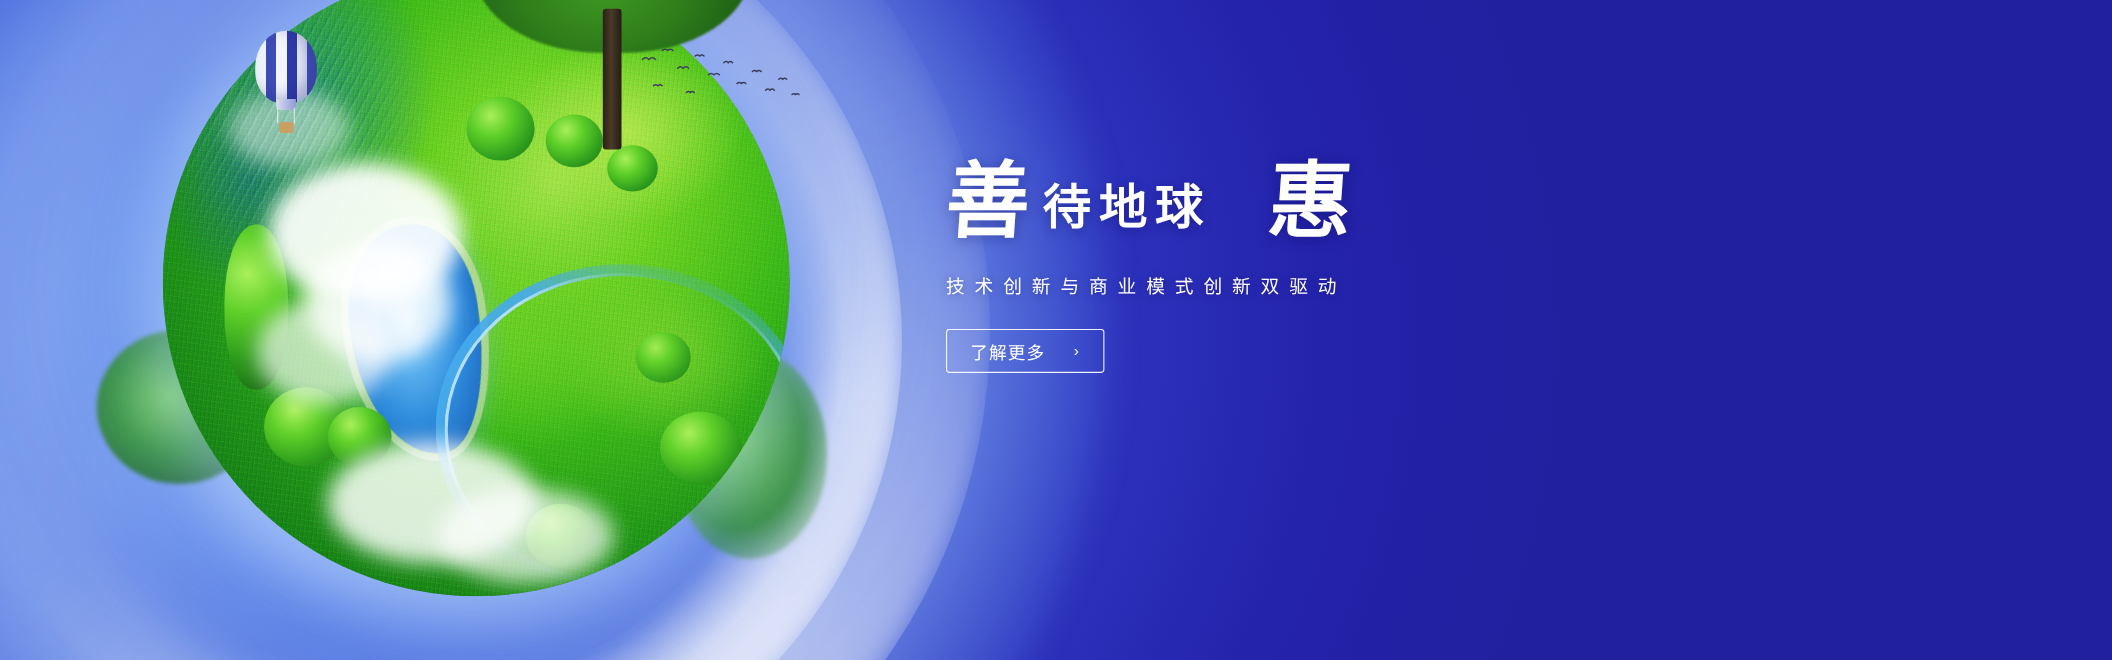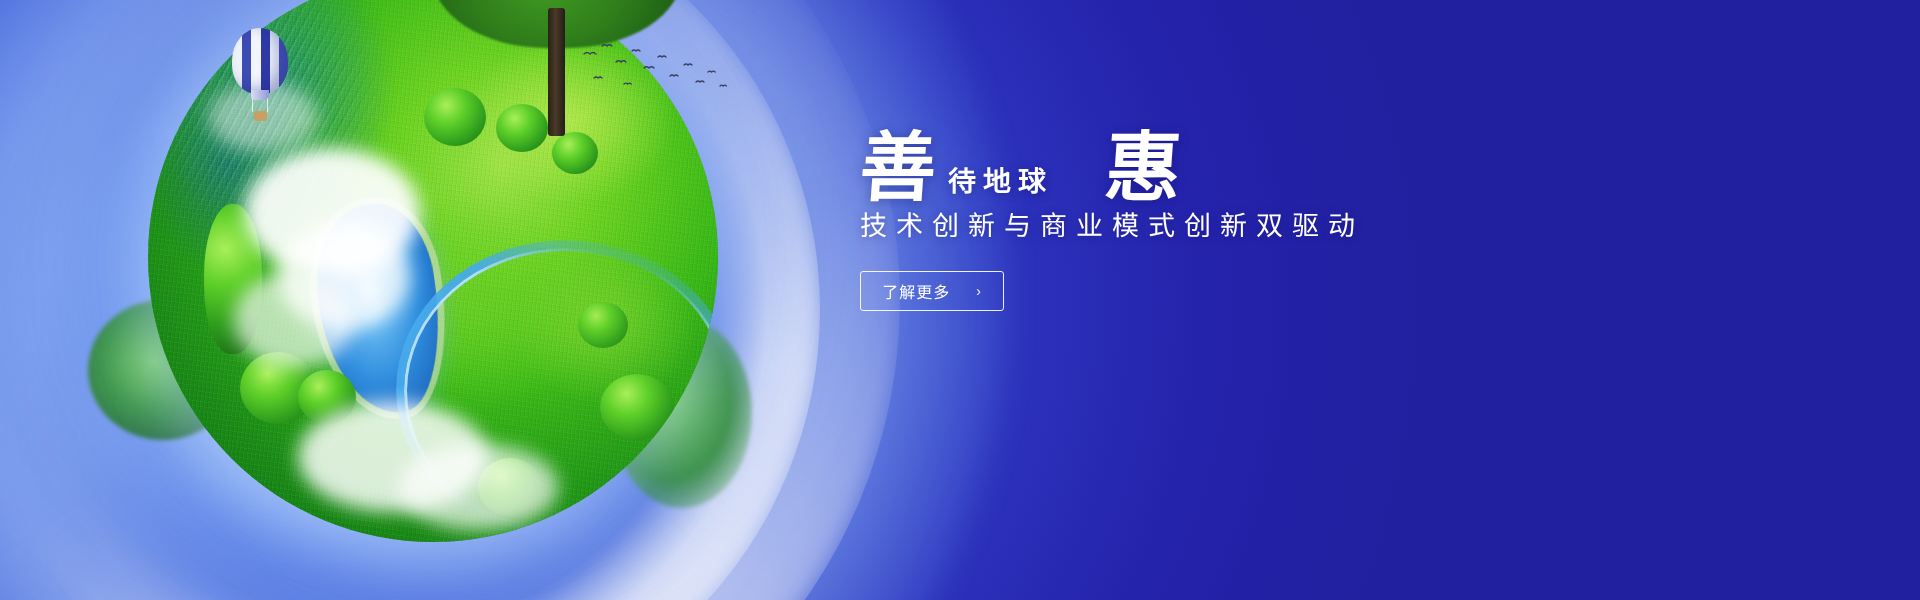--- a/index.html
+++ b/index.html
@@ -215,27 +215,27 @@
   .headline{ display:flex; align-items:flex-end; gap:0; white-space:nowrap; }
   .hl-group{ display:flex; align-items:flex-end; }
   .hl-big{
     font-family:"Liberation Serif","DejaVu Serif",serif;
     font-size:76px; line-height:.92; font-weight:700;
     letter-spacing:0; text-shadow:0 2px 12px rgba(10,10,80,0.35);
     transform:skewX(-4deg);
   }
   .hl-small{
     font-family:"Liberation Serif","DejaVu Serif",serif;
-    font-size:28px; line-height:1; font-weight:700; letter-spacing:7px;
+    font-size:44px; line-height:1; font-weight:700; letter-spacing:7px;
     padding:0 0 8px 12px; text-shadow:0 2px 10px rgba(10,10,80,0.35);margin-top:48px;
   }
   .hl-gap{ width:52px; }
 
   .subtitle{
-    font-size:27px; letter-spacing:9px; font-weight:400;
+    margin-top:26px; font-size:17px; letter-spacing:9px; font-weight:400;
     color:#ffffff; text-shadow:0 1px 8px rgba(10,10,80,0.35);
   }
   .desc{
     margin-top:20px; font-size:17px; letter-spacing:.6px; color:#eef1ff;
     text-shadow:0 1px 6px rgba(10,10,80,0.3);
   }
   .cta{
     display:inline-flex; align-items:center; justify-content:center; gap:26px;
     margin-top:28px; width:144px; height:40px;
     border:1px solid rgba(255,255,255,0.92); border-radius:3px;

